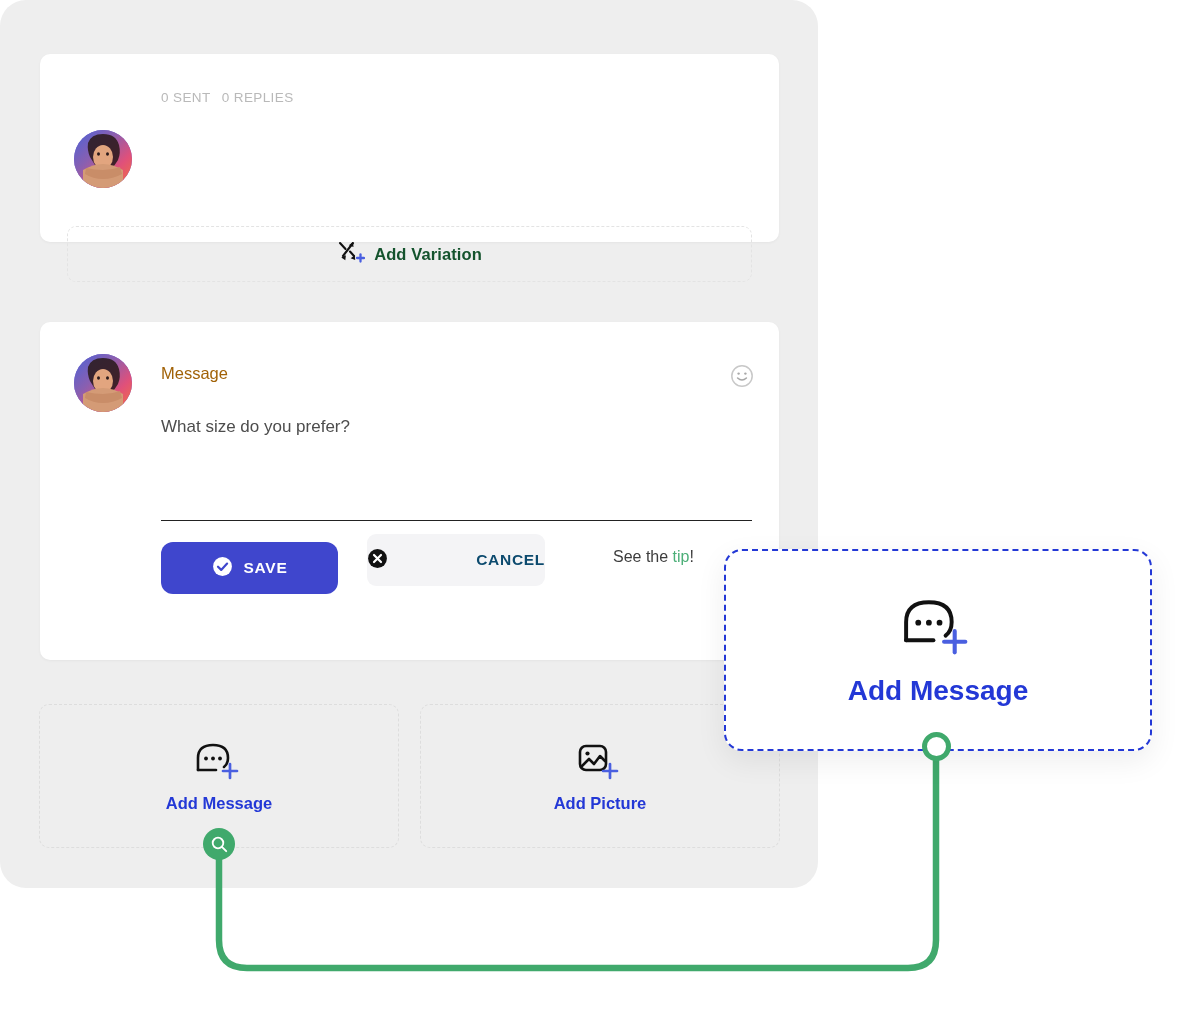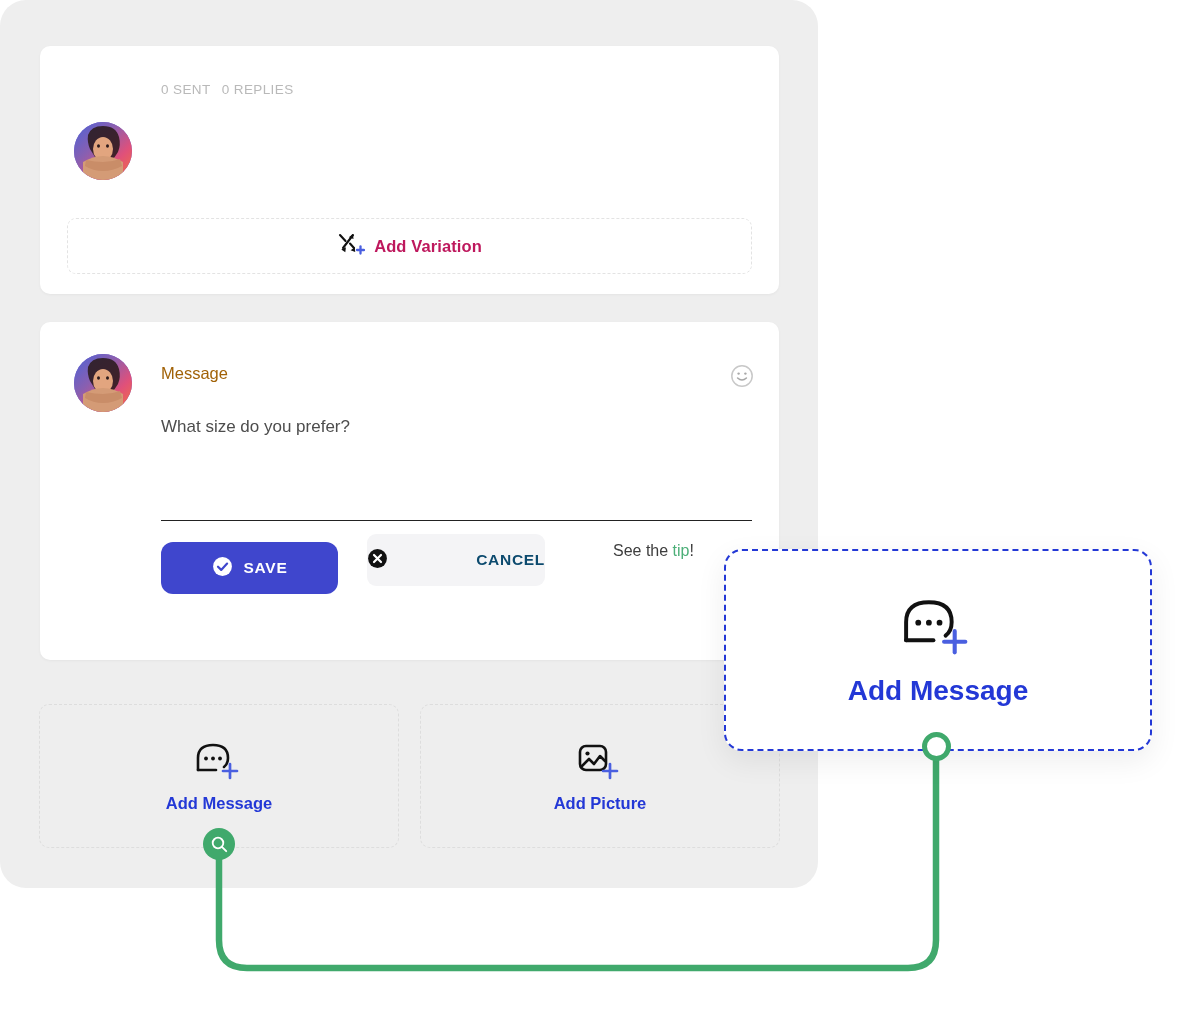--- a/index.html
+++ b/index.html
@@ -32,23 +32,23 @@
 
   
   .card {
     position: absolute;
     background: #ffffff;
     border-radius: 10px;
     box-shadow: 0 1px 3px rgba(0,0,0,0.045);
   }
   .card-top {
     left: 40px;
-    top: 46px;
+    top: 54px;
     width: 739px;
-    height: 248px;
+    height: 188px;
   }
   .card-msg {
     left: 40px;
     top: 322px;
     width: 739px;
     height: 338px;
   }
 
   
   .stats {
@@ -96,21 +96,21 @@
     display: flex;
     align-items: center;
     justify-content: center;
     gap: 9px;
     cursor: pointer;
     background: transparent;
   }
   .add-variation .lbl {
     font-size: 16.5px;
     font-weight: bold;
-    color: #be185d;
+    color: #14532d;
     letter-spacing: 0.1px;
   }
 
   
   .msg-title {
     position: absolute;
     left: 121px;
     top: 42px;
     font-size: 16.5px;
     font-weight: normal;
@@ -171,21 +171,21 @@
     top: 212px;
     width: 178px;
     height: 52px;
     background: #f4f4f6;
     color: #0c4a6e;
     justify-content: space-between;
   }
   .tip-text {
     position: absolute;
     left: 573px;
-    top: 220px;
+    top: 226px;
     font-size: 16px;
     color: #3d3d3d;
     white-space: nowrap;
   }
   .tip-text .tipword { color: #4caf78; }
 
   
   .tile {
     position: absolute;
     top: 704px;

